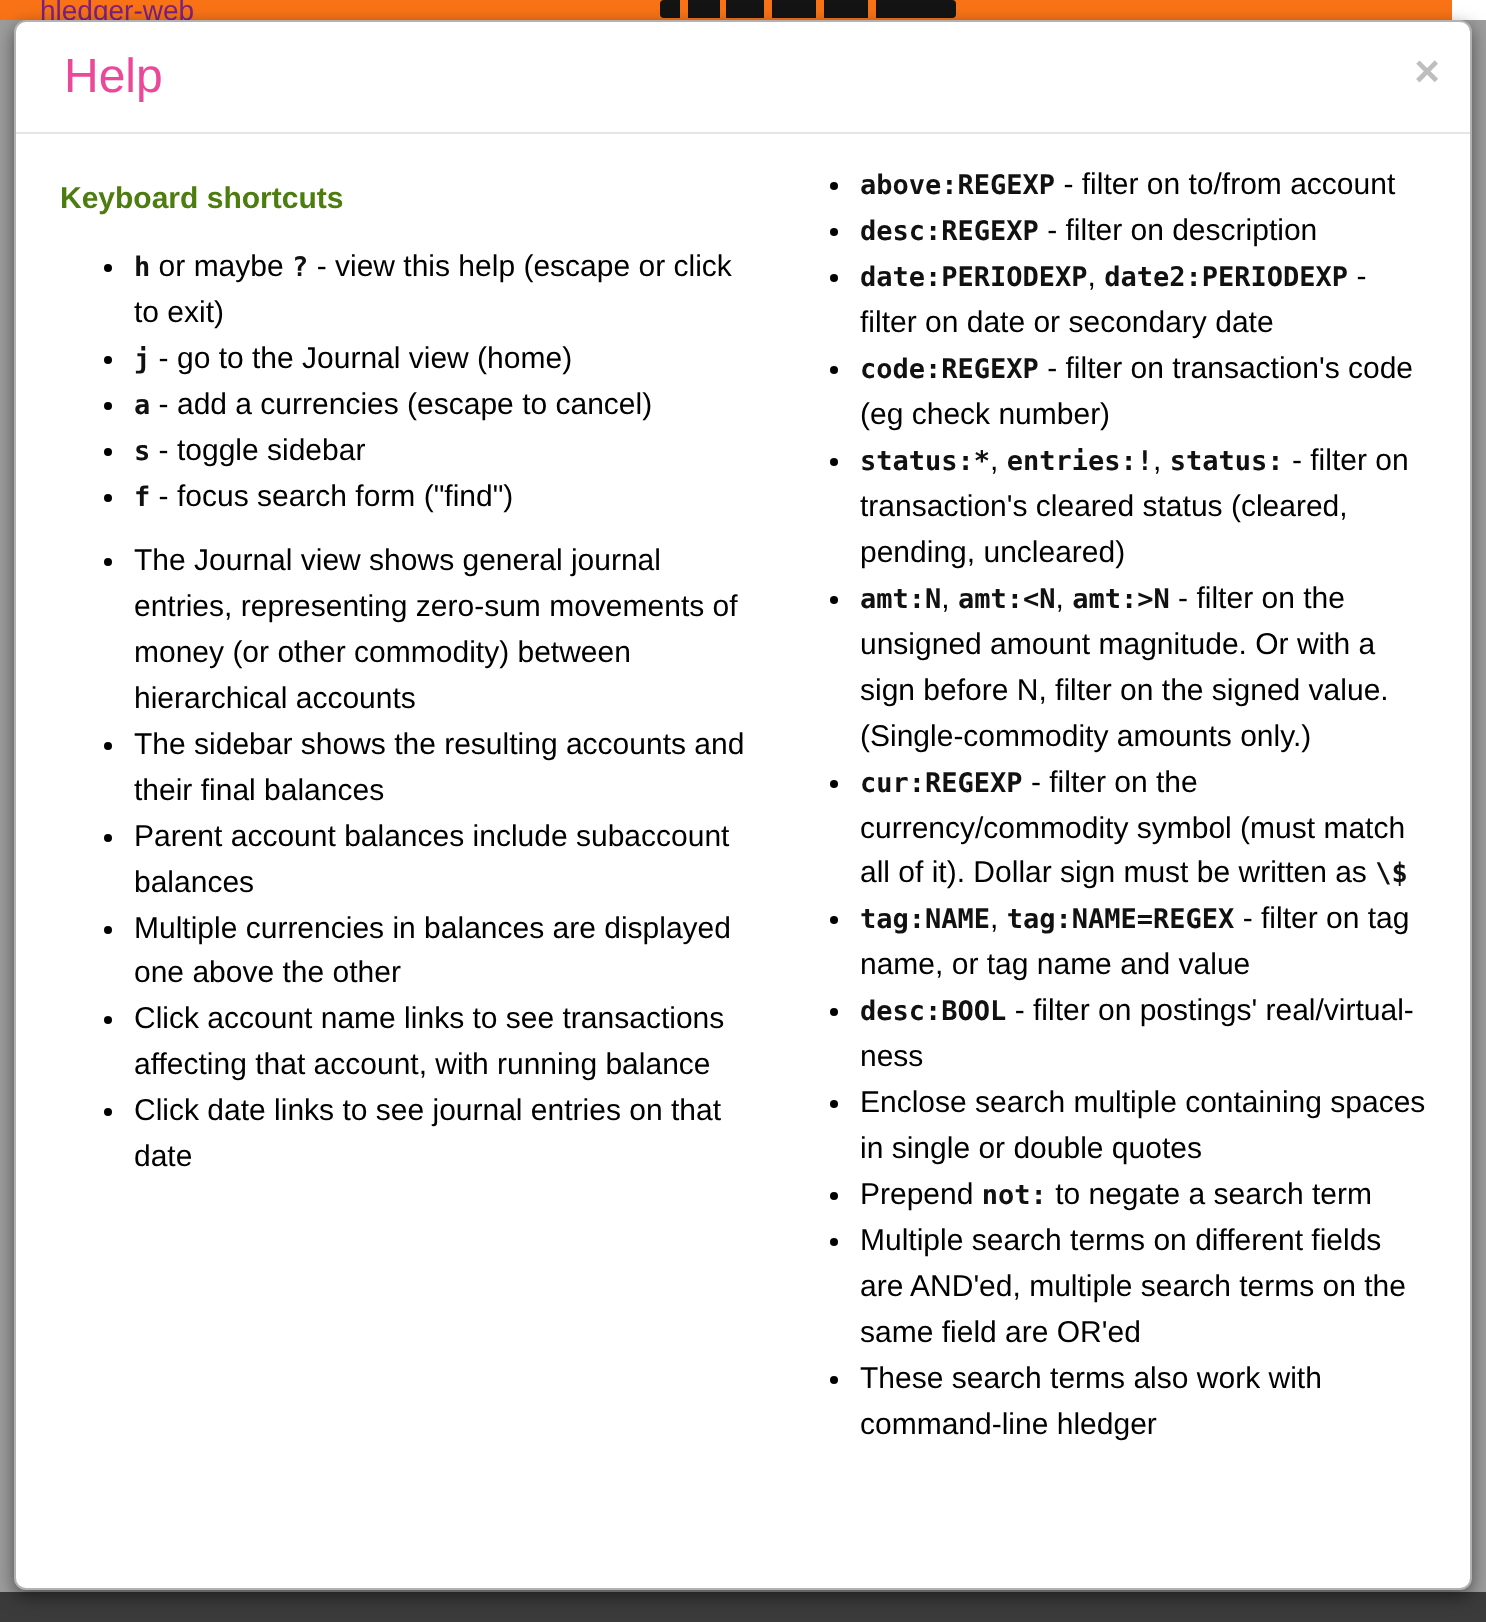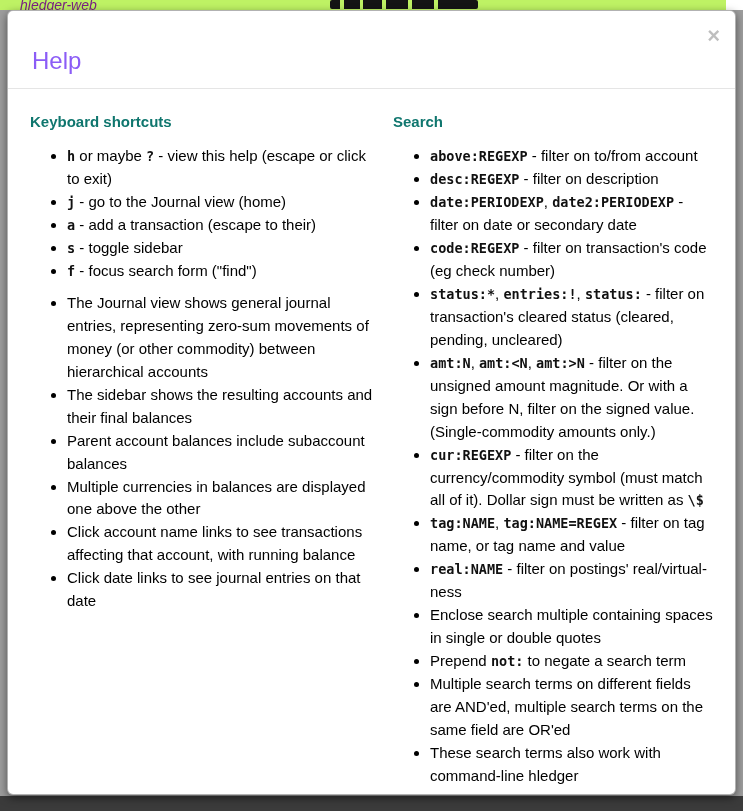--- a/index.html
+++ b/index.html
@@ -9,21 +9,21 @@
     position: relative;
     overflow: hidden;
     background: #ffffff;
     font-family: "Liberation Sans", sans-serif;
     color: #000;
   }
 
   
   .top-strip {
     position: absolute; top: 0; left: 0; right: 17px; height: 10px;
-    background: #bef264; overflow: hidden; z-index: 1; font-style: italic;
+    background: #f97316; overflow: hidden; z-index: 1;
   }
   .brand {
     position: absolute; top: -3px; left: 20px;
     font-size: 14px; color: #7a2182; text-decoration: none;
   }
   .heading-blob {
     position: absolute; top: 0; left: 330px; width: 148px; height: 9px;
     background:
       linear-gradient(90deg,
         #141414 0 10px, transparent 10px 14px,
@@ -59,34 +59,33 @@
     border-bottom: 1px solid #e5e5e5;
   }
   .close {
     float: right;
     background: none; border: 0; padding: 0;
     font-size: 22px; font-weight: bold; line-height: 1;
     color: #000; opacity: 0.25; cursor: pointer;
     margin-top: 2px;
   }
   .modal-title {
-    font-size: 24px; font-weight: 500; color: #8b5cf6;
+    font-size: 24px; font-weight: 500; color: #ec4899;
     line-height: 1.35;
-    margin-top: 22px;
   }
   .modal-body {
     padding: 15px 22px 0 22px;
     display: flex;
     gap: 20px;
   }
   .col-left  { flex: 0 0 343px; }
   .col-right { flex: 1 1 auto; }
 
   .sec-heading {
-    font-size: 15px; font-weight: bold; color: #0f766e;
+    font-size: 15px; font-weight: bold; color: #4d7c0f;
     margin: 9px 0 15px 0;
   }
   .sec-heading.mt { margin-top: 23px; }
 
   ul.help-list {
     margin: 0 0 9px 0;
     padding: 0 0 0 37px;
     font-size: 15px;
     line-height: 1.53;
     color: #000;
@@ -113,45 +112,44 @@
   <div class="modal-header">
     <button class="close">×</button>
     <div class="modal-title">Help</div>
   </div>
   <div class="modal-body">
     <div class="col-left">
       <div class="sec-heading">Keyboard shortcuts</div>
       <ul class="help-list">
           <li><span class="code">h</span><span> or maybe </span><span class="code">?</span><span> - view this help (escape or click to exit)</span></li>
           <li><span class="code">j</span><span> - go to the Journal view (home)</span></li>
-          <li><span class="code">a</span><span> - add a transaction (escape to their)</span></li>
+          <li><span class="code">a</span><span> - add a currencies (escape to cancel)</span></li>
           <li><span class="code">s</span><span> - toggle sidebar</span></li>
           <li><span class="code">f</span><span> - focus search form ("find")</span></li>
         </ul>
       <ul class="help-list">
           <li><span>The Journal view shows general journal entries, representing zero-sum movements of money (or other commodity) between hierarchical accounts</span></li>
           <li><span>The sidebar shows the resulting accounts and their final balances</span></li>
           <li><span>Parent account balances include subaccount balances</span></li>
           <li><span>Multiple currencies in balances are displayed one above the other</span></li>
           <li><span>Click account name links to see transactions affecting that account, with running balance</span></li>
           <li><span>Click date links to see journal entries on that date</span></li>
         </ul>
     </div>
     <div class="col-right">
-      <div class="sec-heading">Search</div>
       <ul class="help-list">
           <li><span class="code">above:REGEXP</span><span> - filter on to/from account</span></li>
           <li><span class="code">desc:REGEXP</span><span> - filter on description</span></li>
           <li><span class="code">date:PERIODEXP</span><span>, </span><span class="code">date2:PERIODEXP</span><span> - filter on date or secondary date</span></li>
           <li><span class="code">code:REGEXP</span><span> - filter on transaction's code (eg check number)</span></li>
           <li><span class="code">status:*</span><span>, </span><span class="code">entries:!</span><span>, </span><span class="code">status:</span><span> - filter on transaction's cleared status (cleared, pending, uncleared)</span></li>
           <li><span class="code">amt:N</span><span>, </span><span class="code">amt:&lt;N</span><span>, </span><span class="code">amt:&gt;N</span><span> - filter on the unsigned amount magnitude. Or with a sign before N, filter on the signed value. (Single-commodity amounts only.)</span></li>
           <li><span class="code">cur:REGEXP</span><span> - filter on the currency/commodity symbol (must match all of it). Dollar sign must be written as </span><span class="code">\$</span></li>
           <li><span class="code">tag:NAME</span><span>, </span><span class="code">tag:NAME=REGEX</span><span> - filter on tag name, or tag name and value</span></li>
-          <li><span class="code">real:NAME</span><span> - filter on postings' real/virtual-ness</span></li>
+          <li><span class="code">desc:BOOL</span><span> - filter on postings' real/virtual-ness</span></li>
           <li><span>Enclose search multiple containing spaces in single or double quotes</span></li>
           <li><span>Prepend </span><span class="code">not:</span><span> to negate a search term</span></li>
           <li><span>Multiple search terms on different fields are AND'ed, multiple search terms on the same field are OR'ed</span></li>
           <li><span>These search terms also work with command-line hledger</span></li>
         </ul>
     </div>
   </div>
 </div>
 
 </body></html>

